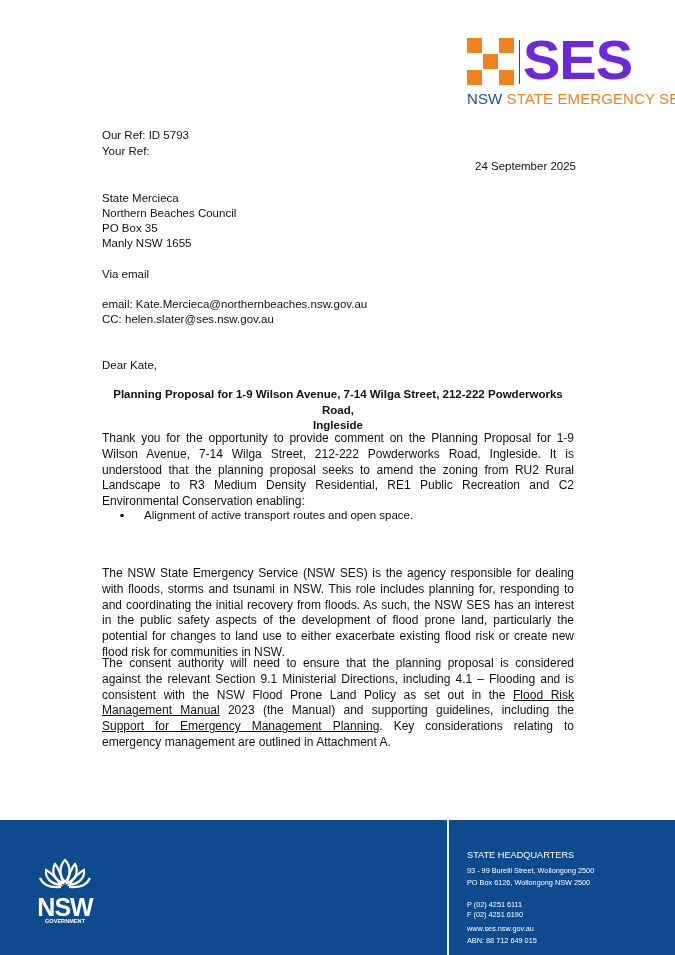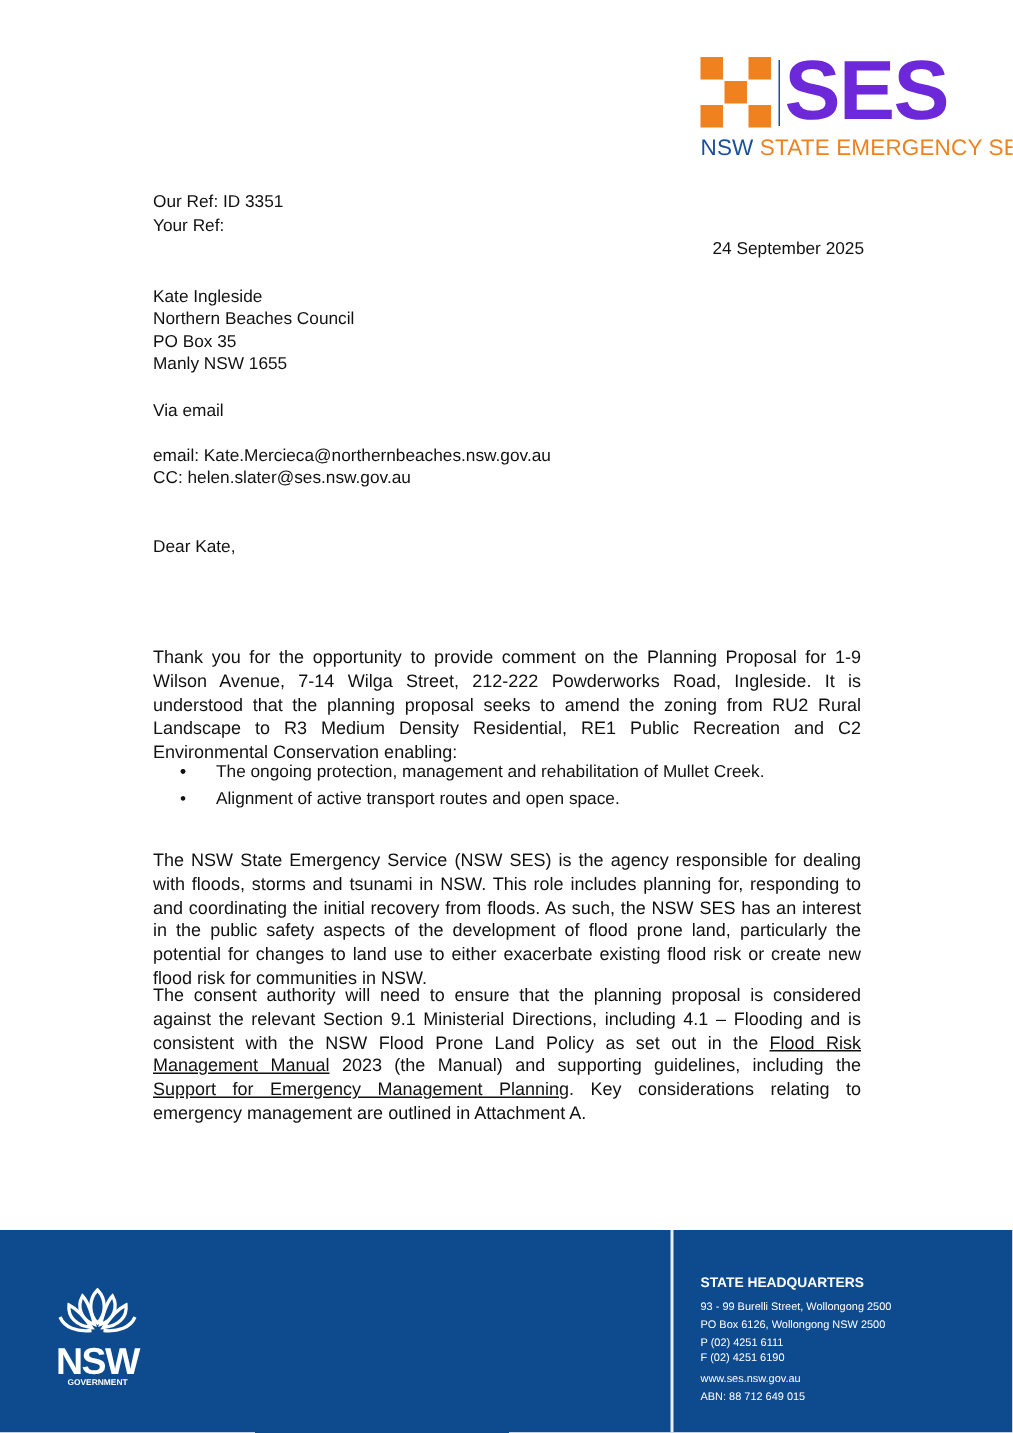--- a/index.html
+++ b/index.html
@@ -18,21 +18,21 @@
   .txt { position:absolute; font-size:11.5px; line-height:15.6px; white-space:nowrap; }
   .blk { position:absolute; left:102px; width:472px; font-size:12px; line-height:15.8px; text-align:justify; }
   .title { position:absolute; left:102px; width:472px; text-align:center; font-weight:bold; font-size:11.5px; line-height:15.6px; }
   ul.bul { position:absolute; left:102px; top:506px; margin:0; padding:0; list-style:none; font-size:11.5px; line-height:18.2px; }
   ul.bul li { position:relative; padding-left:42px; }
   ul.bul li .dot { position:absolute; left:18px; top:0; }
   .u { text-decoration:underline; }
   .footer { position:absolute; left:0; top:820px; width:675px; height:135px; background:#0e4a8e; }
   .footer .div { position:absolute; left:447px; top:0; width:2px; height:135px; background:#e8eef6; }
   .footer .right { position:absolute; left:467px; top:29px; color:#fff; font-size:7.3px; line-height:12.5px; }
-  .footer .right .hq { font-weight:bold; font-size:9.2px; margin-bottom:3px; }
+  .footer .right .hq { font-weight:normal; font-size:9.2px; margin-bottom:3px; }
   .footer .right .tight { line-height:10px; }
   .nswlogo { position:absolute; left:36px; top:38px; width:58px; color:#fff; text-align:center; }
   .nswlogo .w { font-weight:bold; font-size:25px; line-height:22px; letter-spacing:-1px; }
   .nswlogo .g { font-weight:bold; font-size:5.6px; letter-spacing:0px; }
 </style>
 </head>
 <body>
 
 <div class="page">
 
@@ -45,42 +45,46 @@
       <div style="left:32px;top:32px"></div>
     </div>
     <div class="sep"></div>
     <div class="ses">SES</div>
     <div class="tag">
       <span class="nsw">NSW</span>
       <span class="rest">STATE EMERGENCY SERVICE</span>
     </div>
   </div>
 
-  <div class="txt" style="left:102px;top:128px">Our Ref: ID 3351</div>
+  <div class="txt" style="left:102px;top:128px">Our Ref: ID 5793</div>
   <div class="txt" style="left:102px;top:144px">Your Ref:</div>
 
   <div class="txt" style="left:475px;top:159px">24 September 2025</div>
 
-  <div class="txt" style="left:102px;top:191px">Kate Ingleside</div>
+  <div class="txt" style="left:102px;top:191px">State Mercieca</div>
   <div class="txt" style="left:102px;top:206px">Northern Beaches Council</div>
   <div class="txt" style="left:102px;top:221px">PO Box 35</div>
   <div class="txt" style="left:102px;top:236px">Manly NSW 1655</div>
 
   <div class="txt" style="left:102px;top:267px">Via email</div>
   <div class="txt" style="left:102px;top:297px">email: Kate.Mercieca@northernbeaches.nsw.gov.au</div>
   <div class="txt" style="left:102px;top:312px">CC:  helen.slater@ses.nsw.gov.au</div>
 
   <div class="txt" style="left:102px;top:358px">Dear Kate,</div>
 
+  <div class="title" style="top:387px">
+    <div>Planning Proposal for 1-9 Wilson Avenue, 7-14 Wilga Street, 212-222 Powderworks Road,</div>
+    <div>Ingleside</div>
+  </div>
 
   <div class="blk" style="top:431px">Thank you for the opportunity to provide comment on the Planning Proposal for 1-9 Wilson Avenue, 7-14 Wilga Street, 212-222 Powderworks Road, Ingleside. It is understood that the planning proposal seeks to amend the zoning from RU2 Rural Landscape to R3 Medium Density Residential, RE1 Public Recreation and C2 Environmental Conservation enabling:</div>
 
   <ul class="bul">
     <li><span class="dot">•</span></li>
-    <li><span class="dot">•</span><span>The ongoing protection, management and rehabilitation of Mullet Creek.</span></li>
+    <li><span class="dot">•</span></li>
     <li><span class="dot">•</span><span>Alignment of active transport routes and open space.</span></li>
   </ul>
 
   <div class="blk" style="top:566px">The NSW State Emergency Service (NSW SES) is the agency responsible for dealing with floods, storms and tsunami in NSW.  This role includes planning for, responding to and coordinating the initial recovery from floods. As such, the NSW SES has an interest in the public safety aspects of the development of flood prone land, particularly the potential for changes to land use to either exacerbate existing flood risk or create new flood risk for communities in NSW.</div>
 
   <div class="blk" style="top:656px"><span>The consent authority will need to ensure that the planning proposal is considered against the relevant Section 9.1 Ministerial Directions, including 4.1 – Flooding and is consistent with the NSW Flood Prone Land Policy as set out in the </span><span class="u">Flood Risk Management Manual</span><span> 2023 (the Manual) and supporting guidelines, including the </span><span class="u">Support for Emergency Management Planning</span><span>. Key considerations relating to emergency management are outlined in Attachment A.</span></div>
 
   <div class="footer">
     <div class="nswlogo">
       <svg width="56" height="34" viewBox="0 0 56 34">
@@ -95,20 +99,20 @@
         </g>
       </svg>
       <div class="w">NSW</div>
       <div class="g">GOVERNMENT</div>
     </div>
     <div class="div"></div>
     <div class="right">
       <div class="hq">STATE HEADQUARTERS</div>
       <div>93 - 99 Burelli Street, Wollongong 2500</div>
       <div>PO Box 6126, Wollongong NSW 2500</div>
-      <div class="tight" style="margin-top:0">P    (02) 4251 6111</div>
+      <div class="tight" style="margin-top:10px">P    (02) 4251 6111</div>
       <div class="tight">F    (02) 4251 6190</div>
       <div style="margin-top:3px">www.ses.nsw.gov.au</div>
       <div>ABN: 88 712 649 015</div>
     </div>
   </div>
 
 </div>
 
 </body></html>

